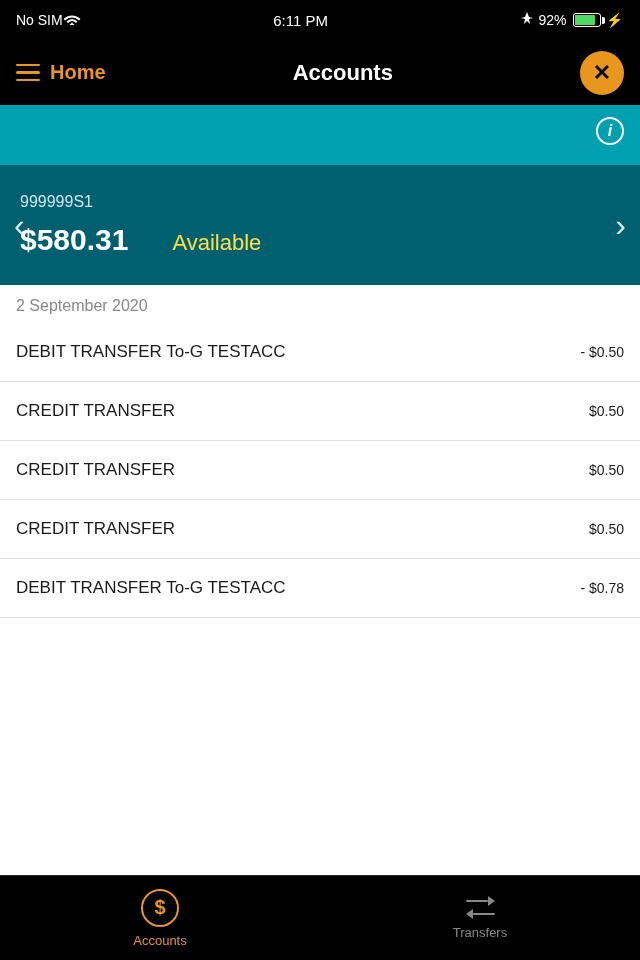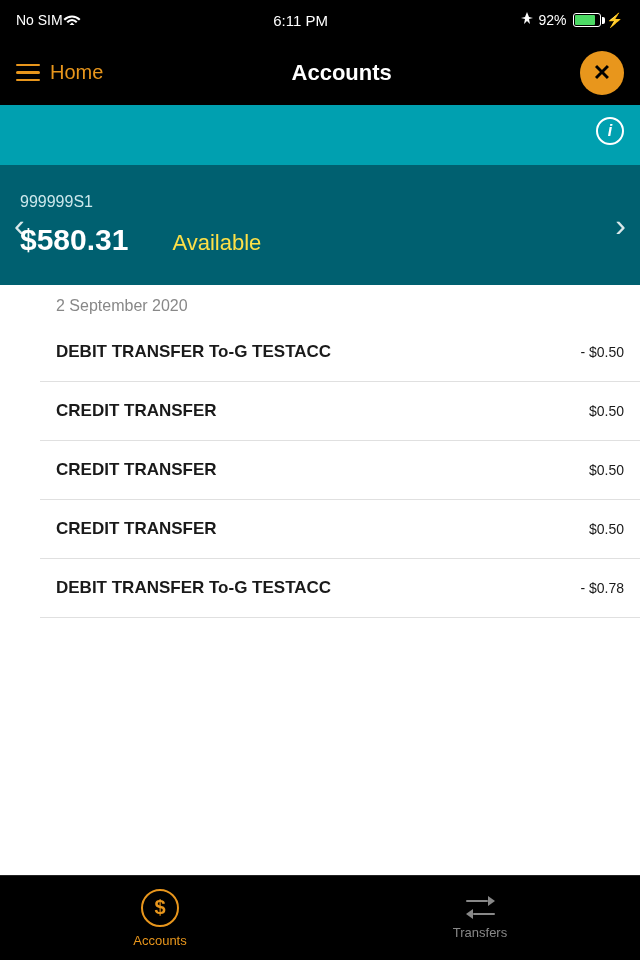--- a/index.html
+++ b/index.html
@@ -45,21 +45,21 @@
       height: 65px;
       background: #000;
       display: flex;
       align-items: center;
       justify-content: space-between;
       padding: 0 16px;
     }
     .header-left { display: flex; align-items: center; gap: 10px; }
     .hamburger-icon { display: flex; flex-direction: column; gap: 5px; cursor: pointer; }
     .hamburger-icon span { width: 24px; height: 2.5px; background: #e8961c; display: block; border-radius: 2px; }
-    .home-link { color: #e8961c; font-size: 20px; font-weight: 400; text-decoration: none; }
+    .home-link { color: #e8961c; font-size: 20px; font-weight: 700; text-decoration: none; }
     .header-title { color: #fff; font-size: 22px; font-weight: 700; }
     .close-btn {
       width: 44px; height: 44px; background: #e8961c; border-radius: 50%;
       display: flex; align-items: center; justify-content: center;
       cursor: pointer; border: none;
     }
     .close-x { color: #000; font-size: 22px; font-weight: 900; line-height: 1; }
 
     
     .teal-banner {
@@ -108,38 +108,37 @@
       opacity: 0.85;
     }
     .nav-arrow-left { left: 4px; }
     .nav-arrow-right { right: 4px; }
 
     
     .transactions {
       flex: 1;
       background: #fff;
       overflow-y: auto;
-      padding-left: 40px;
     }
     .date-header {
       padding: 12px 16px 8px;
       color: #888;
       font-size: 16px;
     }
     .transaction-row {
       display: flex;
       align-items: center;
       justify-content: space-between;
       padding: 18px 16px;
       border-bottom: 1px solid #e0e0e0;
     }
     .transaction-desc {
       color: #1a1a1a;
       font-size: 17px;
-      font-weight: 700;
+      font-weight: 400;
       flex: 1;
       padding-right: 20px;
       line-height: 1.3;
     }
     .transaction-amount {
       color: #1a1a1a;
       font-size: 14px;
       font-weight: 500;
       white-space: nowrap;
     }

